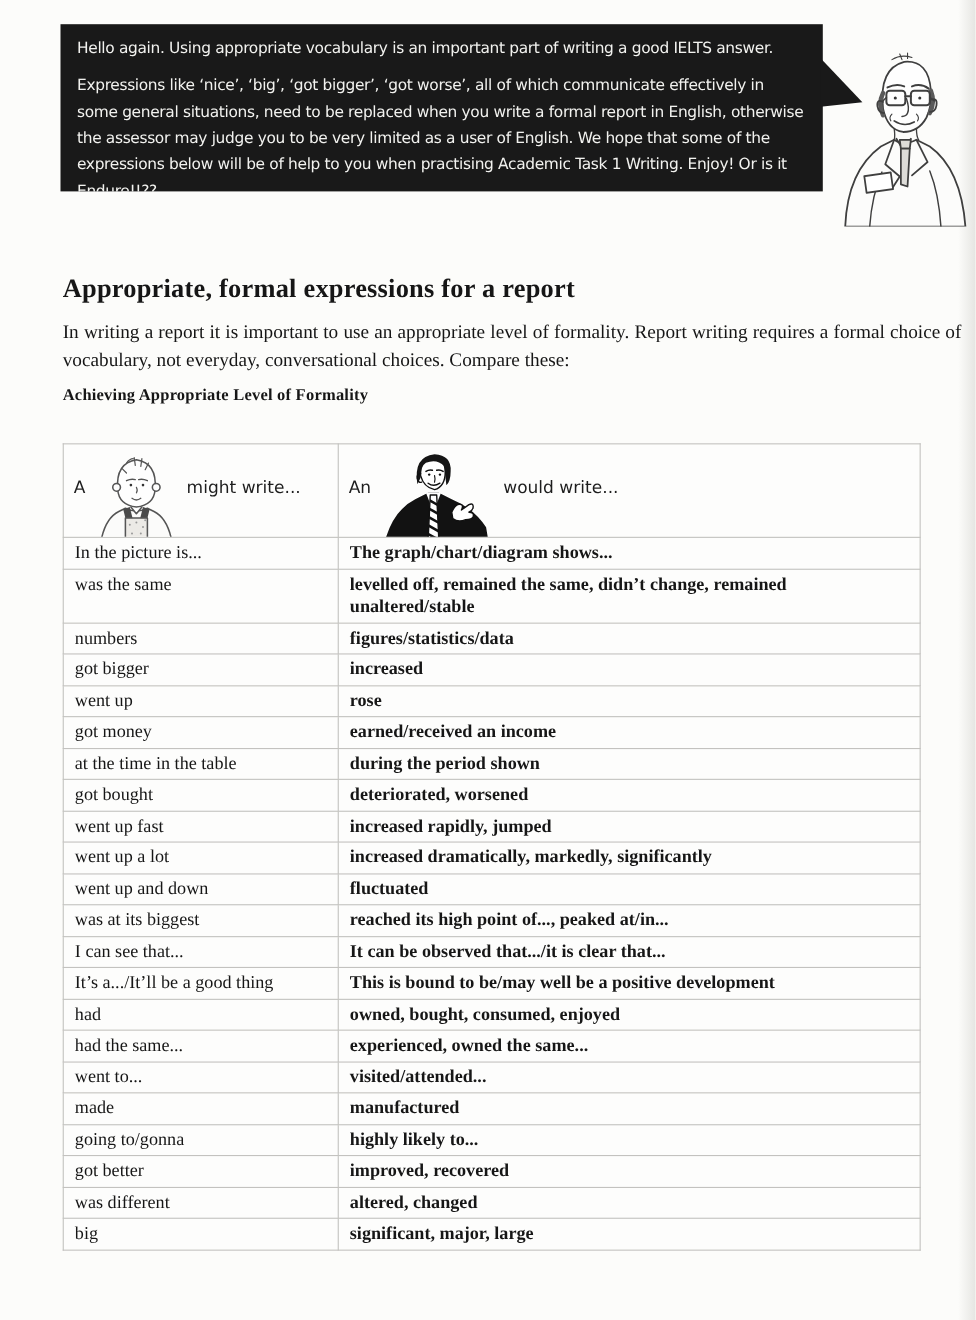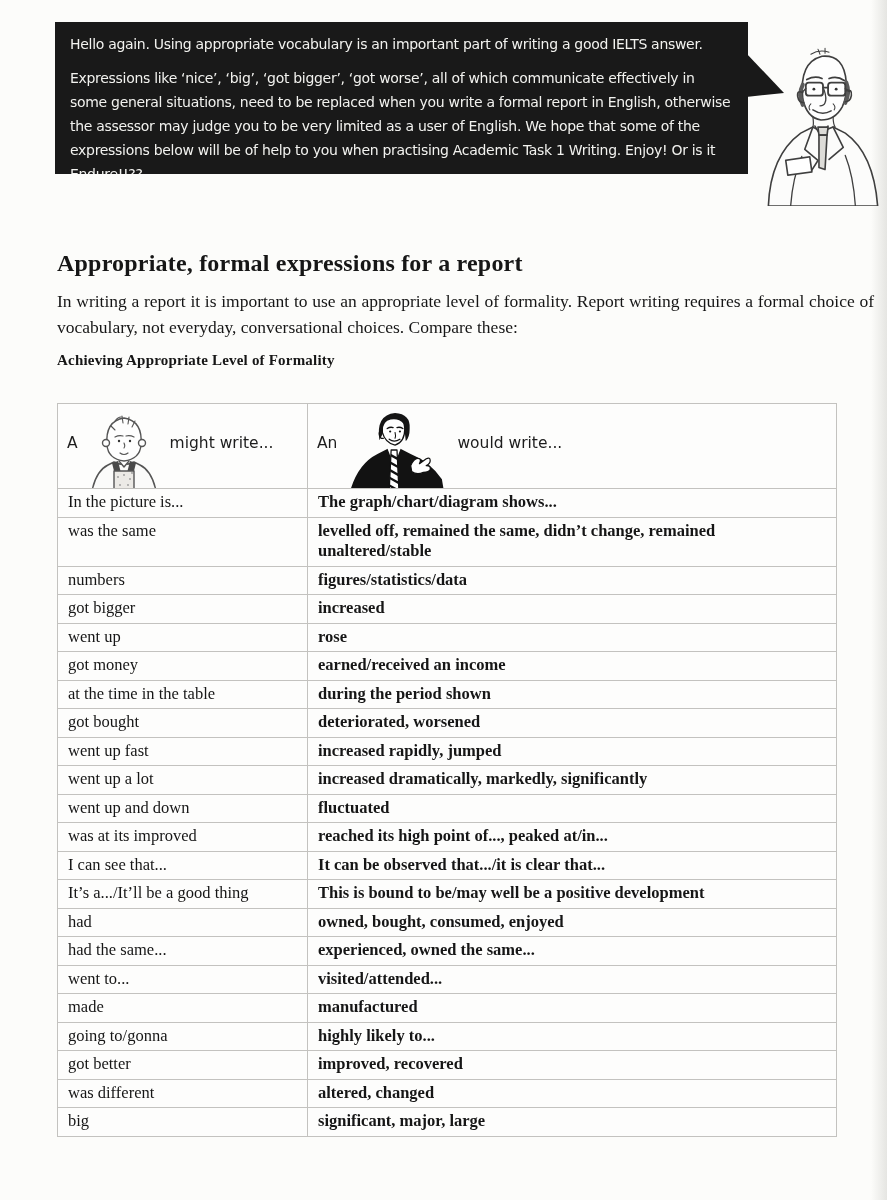--- a/index.html
+++ b/index.html
@@ -276,21 +276,21 @@
     <td class="cell-informal">went up a lot</td>
     <td class="cell-formal">increased dramatically, markedly, significantly</td>
   </tr>
 
   <tr>
     <td class="cell-informal">went up and down</td>
     <td class="cell-formal">fluctuated</td>
   </tr>
 
   <tr>
-    <td class="cell-informal">was at its improved</td>
+    <td class="cell-informal">was at its biggest</td>
     <td class="cell-formal">reached its high point of..., peaked at/in...</td>
   </tr>
 
   <tr>
     <td class="cell-informal">I can see that...</td>
     <td class="cell-formal">It can be observed that.../it is clear that...</td>
   </tr>
 
   <tr>
     <td class="cell-informal">It’s a.../It’ll be a good thing</td>

